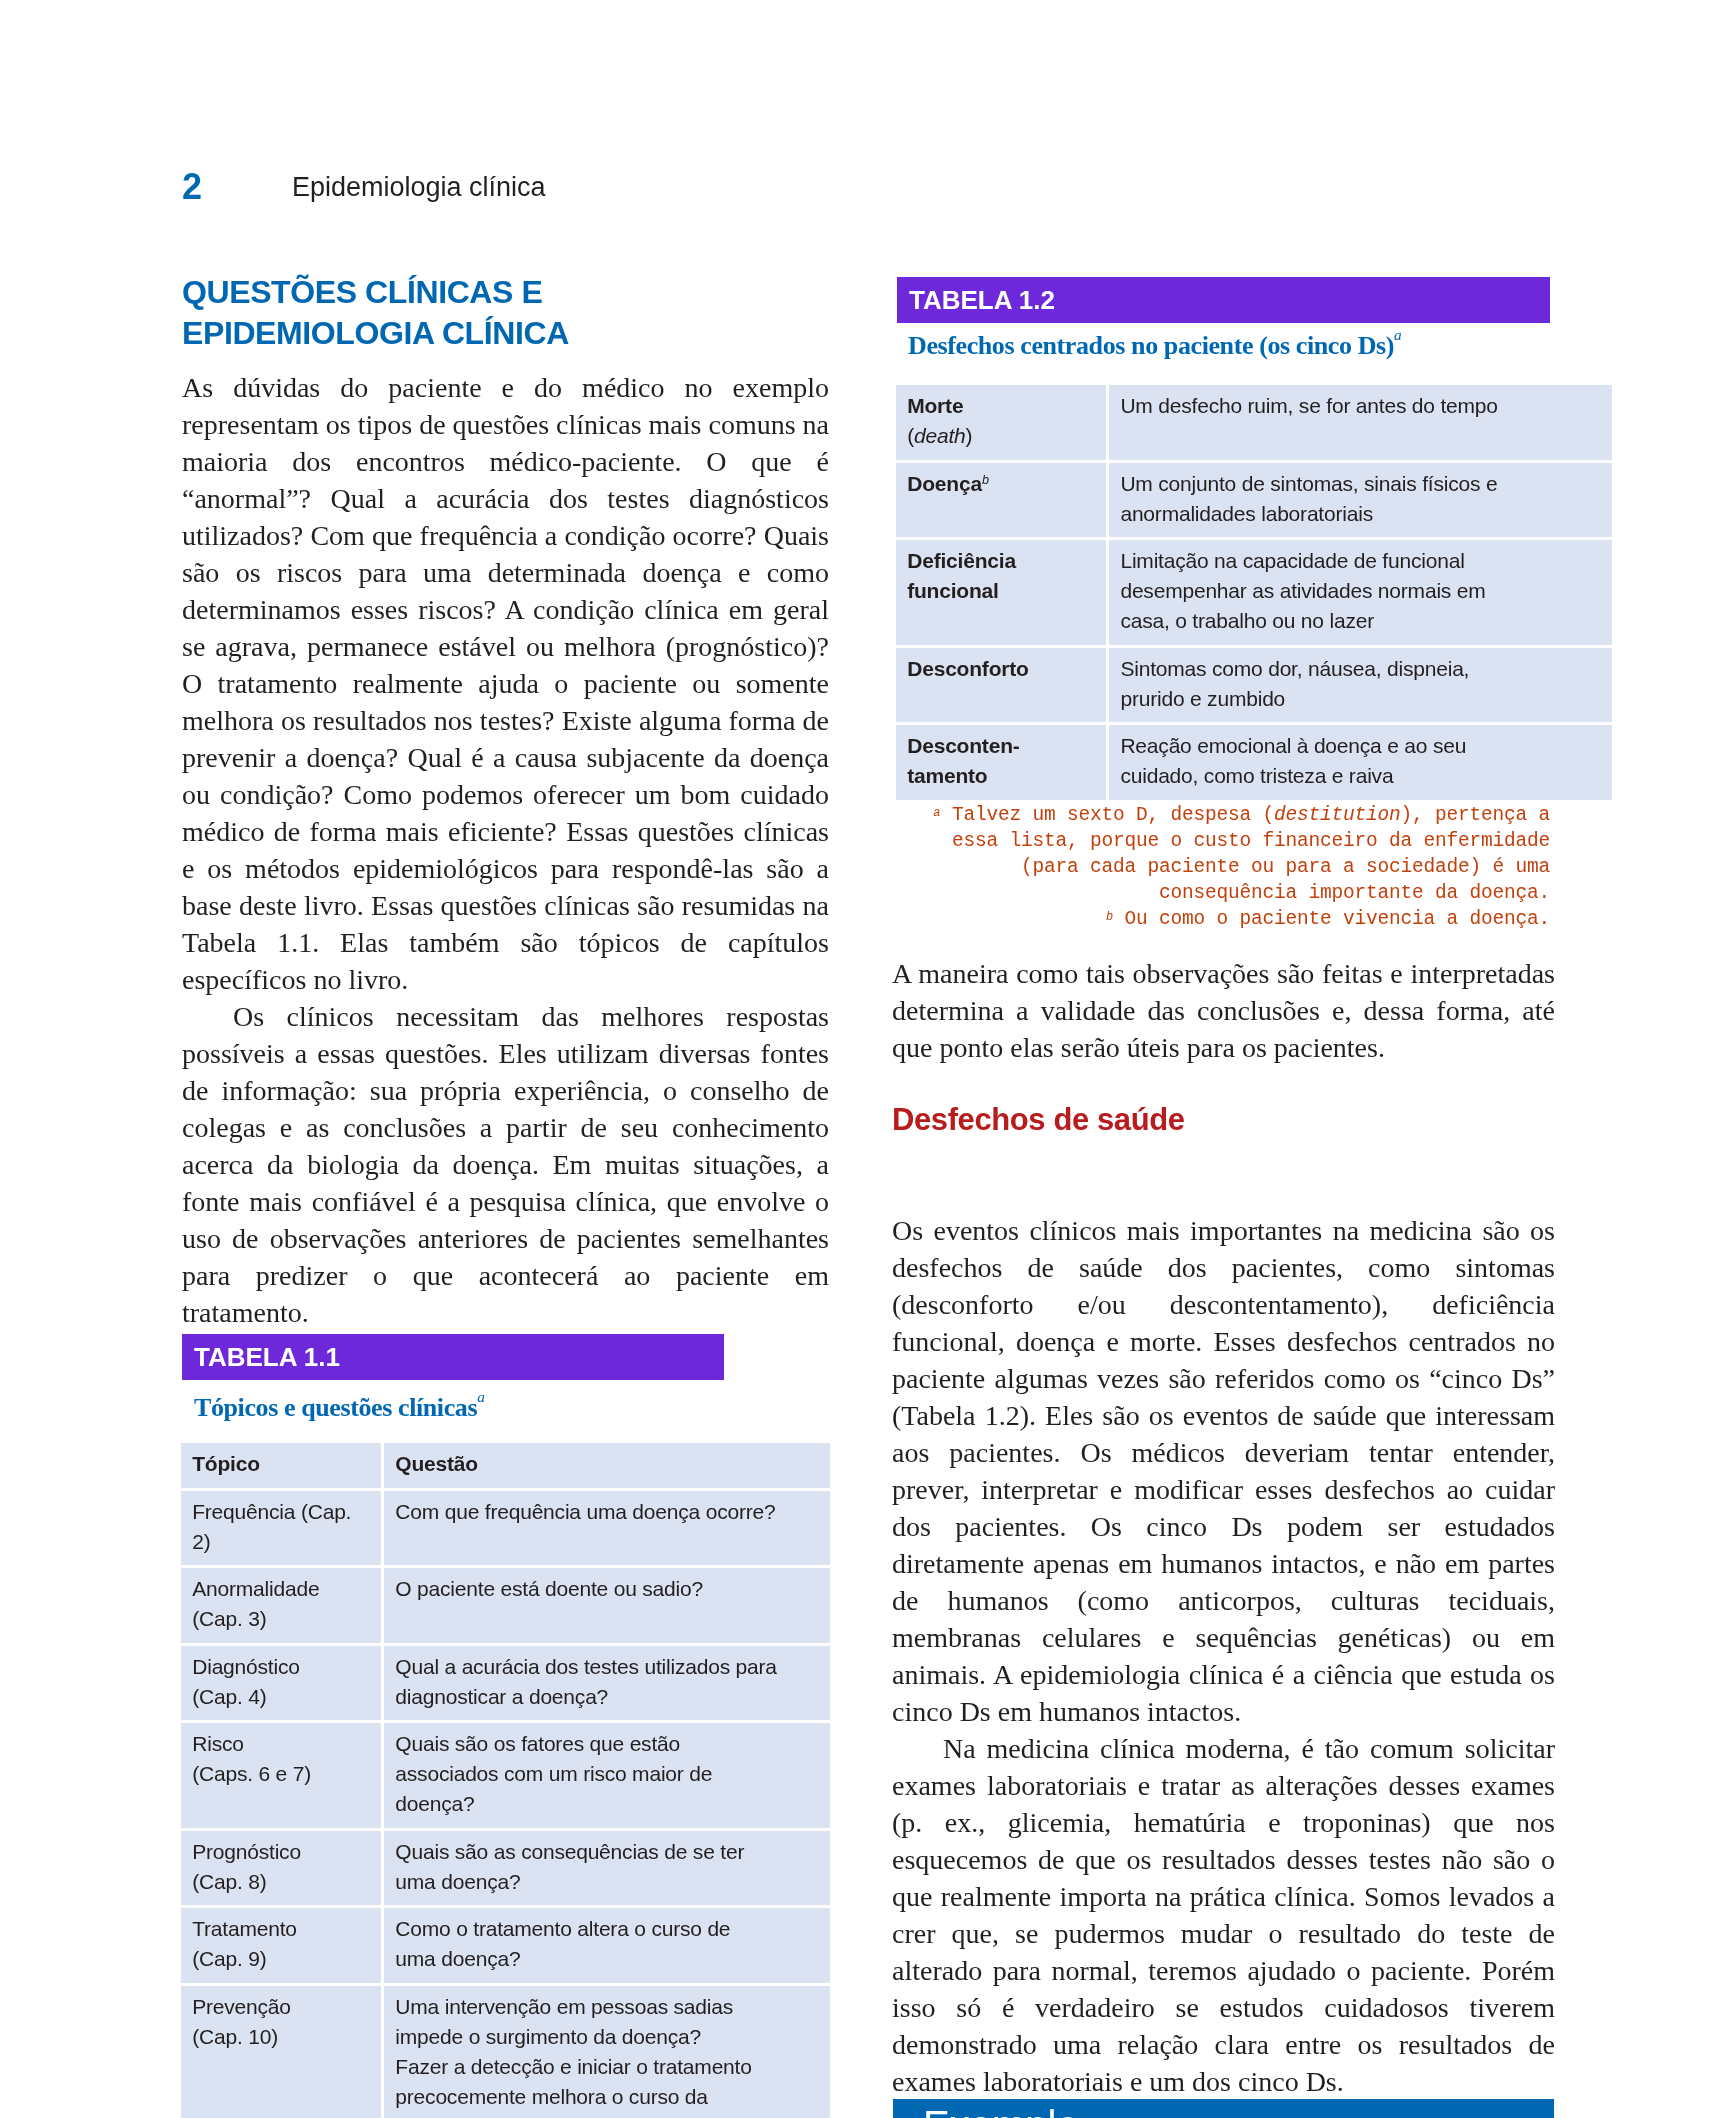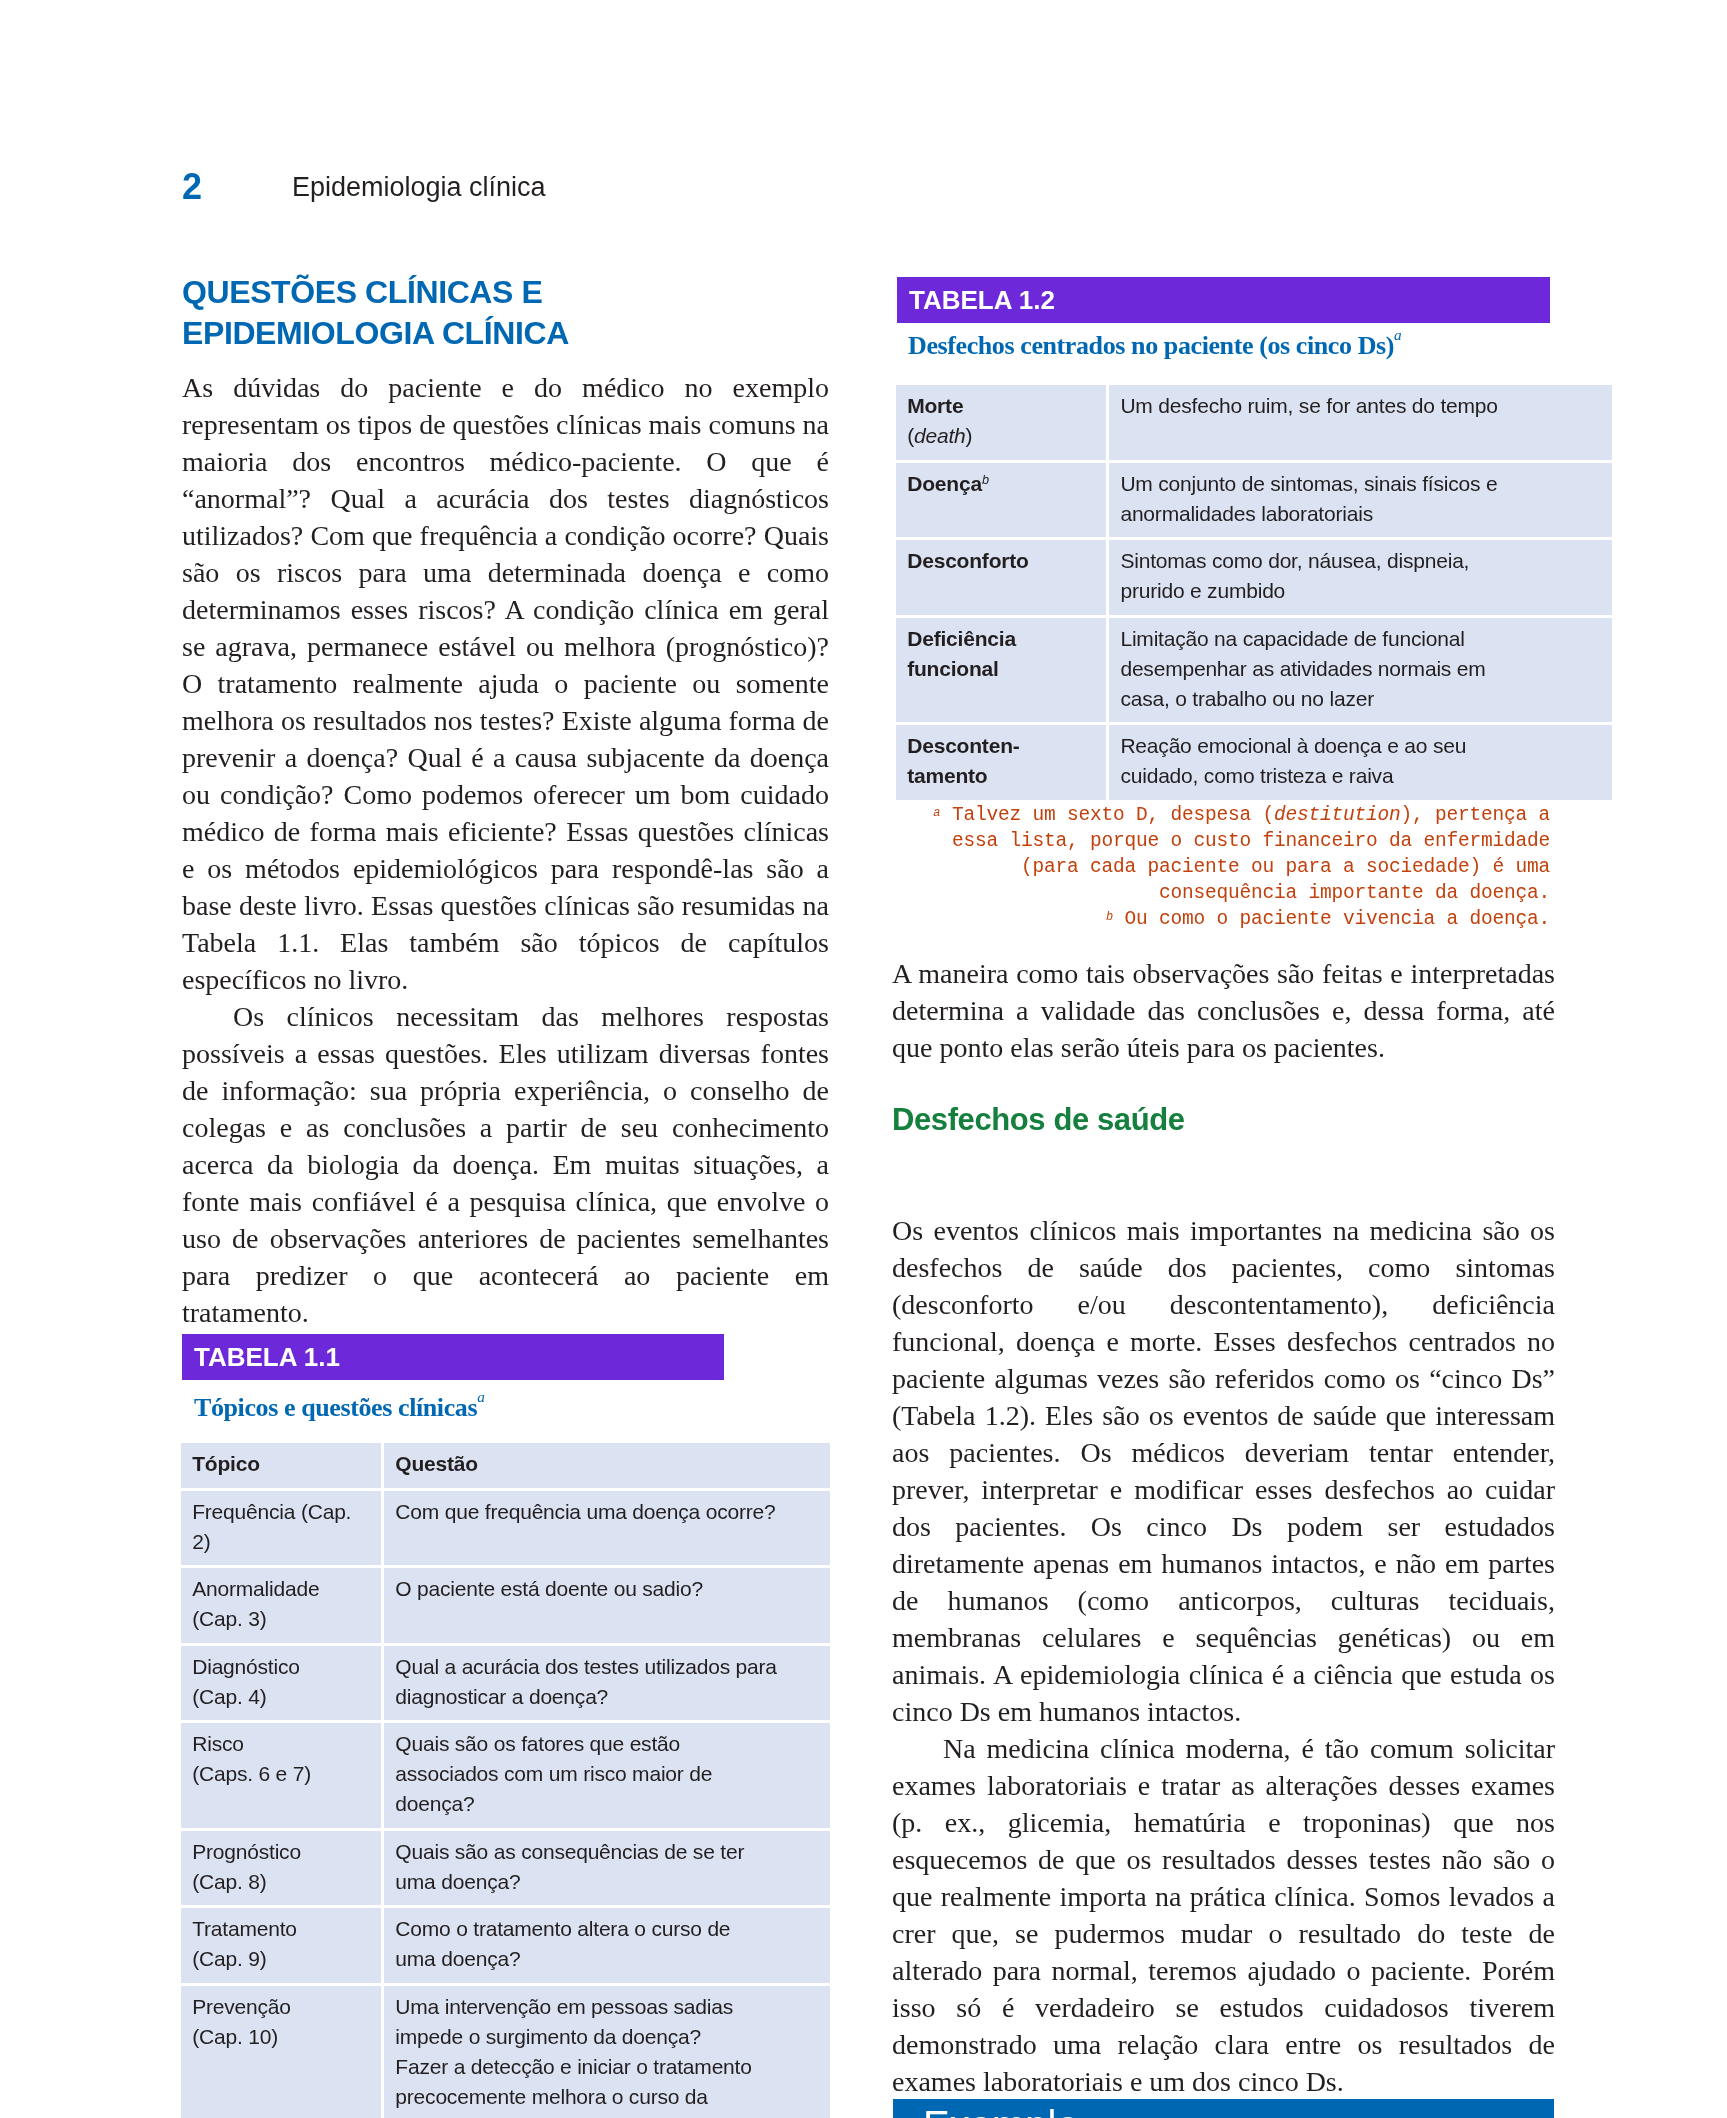--- a/index.html
+++ b/index.html
@@ -38,21 +38,21 @@
 
   
   #t12-head { left:897px; top:277px; width:653px; height:46px; }
   #t12-title { left:908px; top:333px; }
   #t12-table-wrap { left:897px; top:386px; width:714px; }
   #t12-table-wrap table { width:calc(100% + 7.6px); }
   #t12-foot { left:897px; top:802px; width:653px; }
 
   
   #right-body-1 { left:892px; top:955px; width:663px; }
-  #subheading { left:892px; top:1104px; font-family:"Liberation Sans", sans-serif; font-weight:bold; font-size:31px; line-height:1; color:#15803d; letter-spacing:-0.4px; }
+  #subheading { left:892px; top:1104px; font-family:"Liberation Sans", sans-serif; font-weight:bold; font-size:31px; line-height:1; color:#b91c1c; letter-spacing:-0.4px; }
   #right-body-2 { left:892px; top:1212px; width:663px; }
 
   
   #example-head { left:893px; top:2099px; width:661px; height:51px; background:#0068b3; color:#fff; font-family:"Liberation Sans", sans-serif; font-size:40px; line-height:1; padding-left:30px; box-sizing:border-box; display:flex; align-items:center; }
   .blk { display:block; }
 </style>
 </head>
 <body>
 
 <div id="page-number" class="abs">2</div>
@@ -187,36 +187,36 @@
           <td class="bold">
             <span class="blk"><span>Doença</span><sup>b</sup></span>
           </td>
           <td>
             <span class="blk">Um conjunto de sintomas, sinais físicos e</span>
             <span class="blk">anormalidades laboratoriais</span>
           </td>
         </tr>
         <tr>
           <td class="bold">
-            <span class="blk"><span>Desconforto</span></span>
-          </td>
-          <td>
-            <span class="blk">Sintomas como dor, náusea, dispneia,</span>
-            <span class="blk">prurido e zumbido</span>
-          </td>
-        </tr>
-        <tr>
-          <td class="bold">
             <span class="blk"><span>Deficiência</span></span>
             <span class="blk"><span>funcional</span></span>
           </td>
           <td>
             <span class="blk">Limitação na capacidade de funcional</span>
             <span class="blk">desempenhar as atividades normais em</span>
             <span class="blk">casa, o trabalho ou no lazer</span>
+          </td>
+        </tr>
+        <tr>
+          <td class="bold">
+            <span class="blk"><span>Desconforto</span></span>
+          </td>
+          <td>
+            <span class="blk">Sintomas como dor, náusea, dispneia,</span>
+            <span class="blk">prurido e zumbido</span>
           </td>
         </tr>
         <tr>
           <td class="bold">
             <span class="blk"><span>Desconten-</span></span>
             <span class="blk"><span>tamento</span></span>
           </td>
           <td>
             <span class="blk">Reação emocional à doença e ao seu</span>
             <span class="blk">cuidado, como tristeza e raiva</span>

